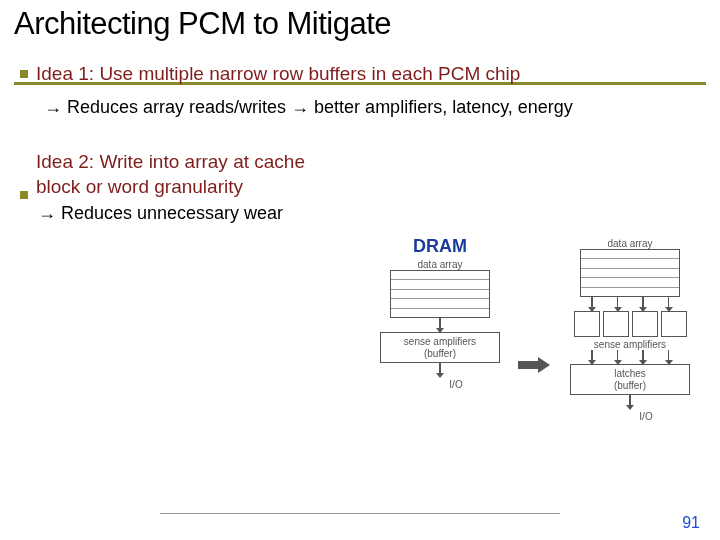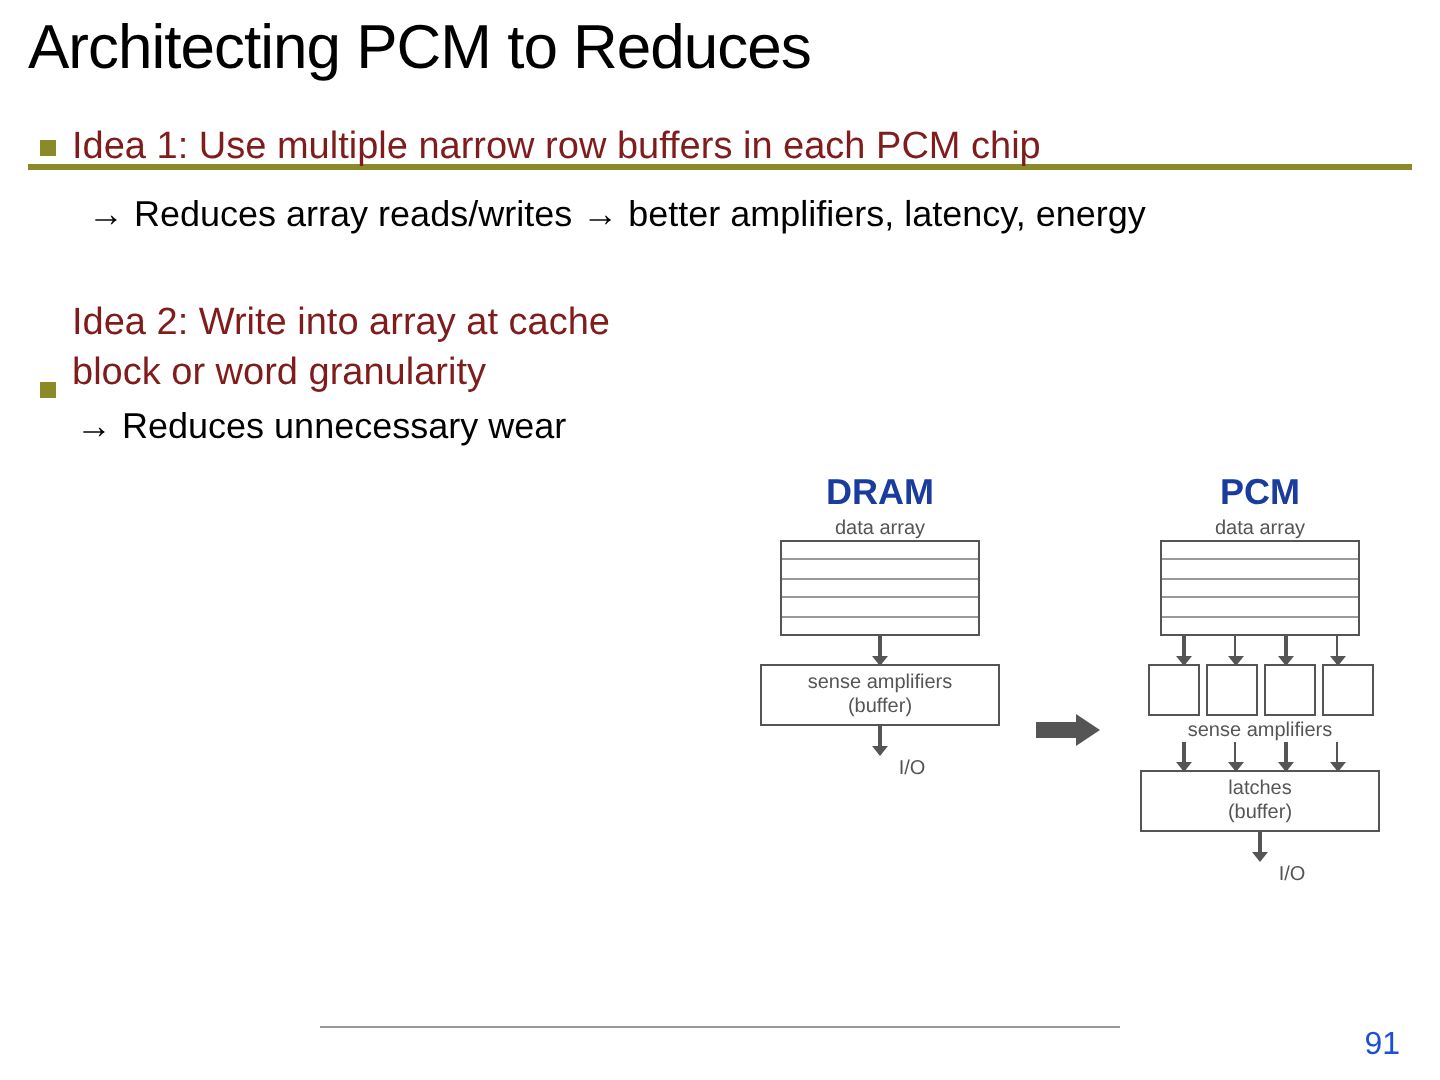--- a/index.html
+++ b/index.html
@@ -218,21 +218,21 @@
     right: 20px;
     bottom: 8px;
     font-size: 16px;
     color: #1d4ed8;
   }
 </style>
 </head>
 <body>
 
 <div class="title">
-  <span>Architecting PCM to Reduces</span><br>
+  <span>Architecting PCM to Mitigate</span><br>
 </div>
 <div class="title-underline"></div>
 
 <div class="idea1 bullet-line">
   <div class="bullet-sq"></div>
   <div>Idea 1: Use multiple narrow row buffers in each PCM chip</div>
 </div>
 <div class="idea1-sub sub-line">→ Reduces array reads/writes → better amplifiers, latency, energy</div>
 
 <div class="idea2-block">
@@ -258,21 +258,20 @@
     <div class="conn"></div>
     <div class="wide-box">
       <span>sense amplifiers</span><br>
       <span>(buffer)</span>
     </div>
     <div class="conn"></div>
     <div class="io-lbl">I/O</div>
   </div>
 
   <div class="col col-right">
-    <div class="hdr">PCM</div>
     <div class="small-lbl">data array</div>
     <div class="array-box">
       <div class="srow"></div>
         <div class="srow"></div>
         <div class="srow"></div>
         <div class="srow"></div>
         <div class="srow"></div>
     </div>
     <div class="multi-conn">
       <div class="c"></div>

